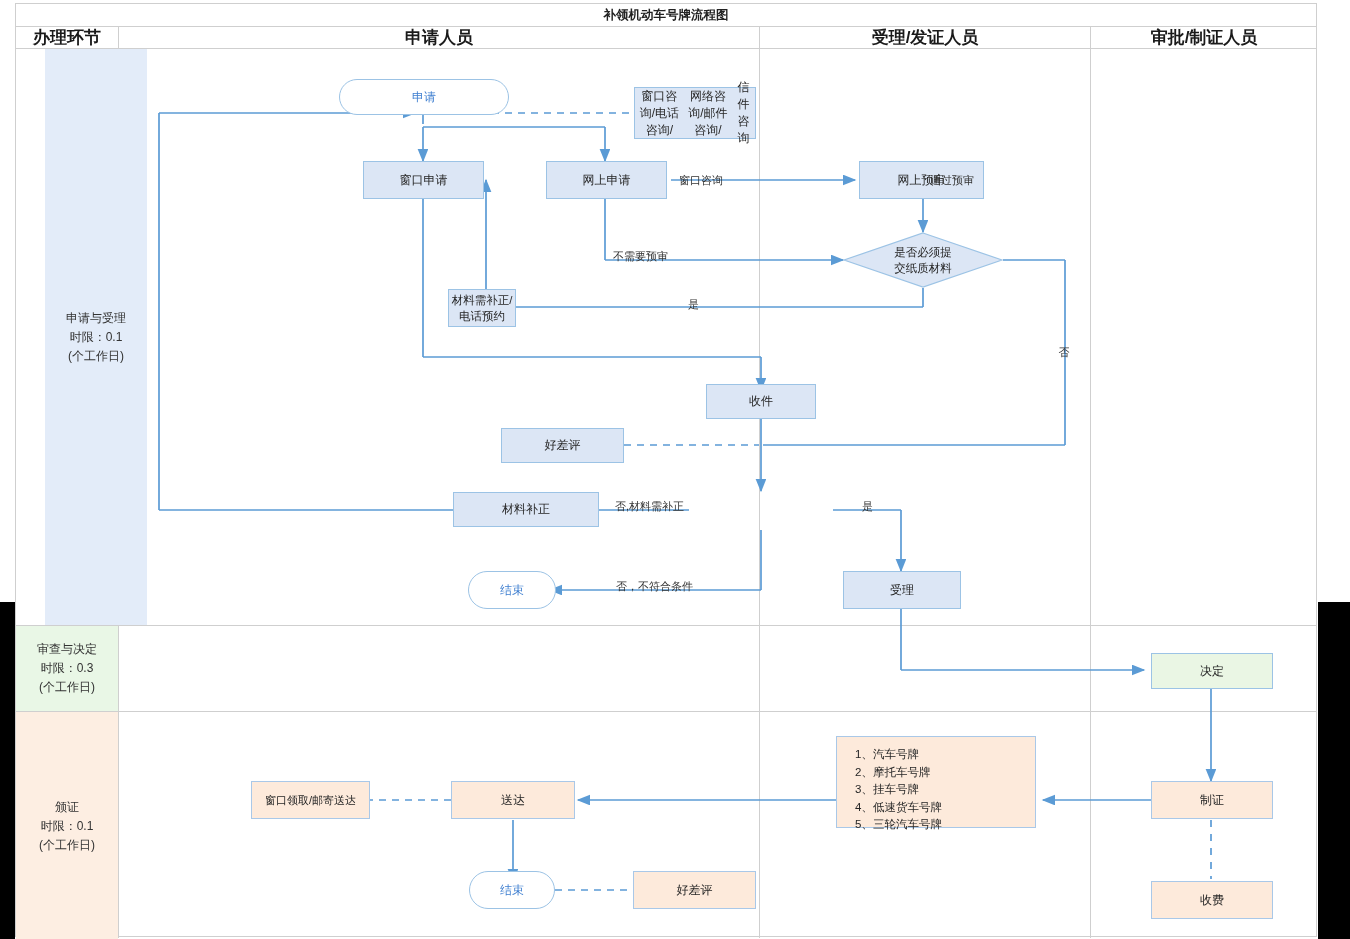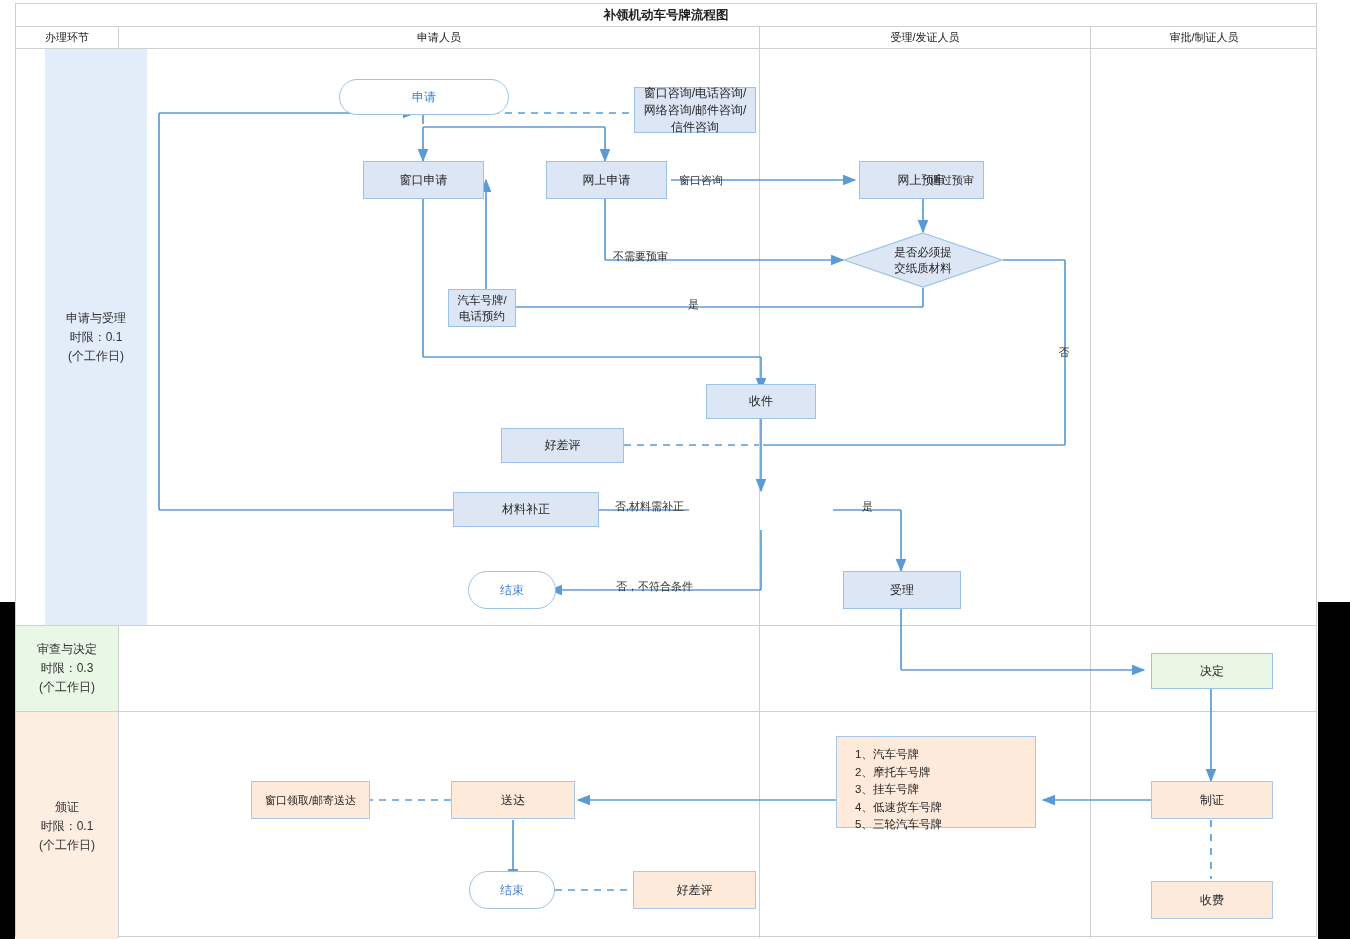--- a/index.html
+++ b/index.html
@@ -20,21 +20,21 @@
 
   
   #title-row{position:absolute;left:0;top:0;width:100%;height:22px;
              display:flex;align-items:center;justify-content:center;}
   #title-row .t{font-size:12.5px;color:#222;font-weight:bold;}
 
   
   #header-row{position:absolute;left:0;top:23px;width:100%;height:21px;}
   #header-row .hcell{position:absolute;top:0;height:21px;
         display:flex;align-items:center;justify-content:center;
-        font-size:11px;color:#1a1a1a;font-weight:normal;}
+        font-size:17px;color:#1a1a1a;font-weight:bold;}
 
   
   .stage{position:absolute;left:0;width:102px;
          display:flex;flex-direction:column;align-items:center;justify-content:center;
          font-size:12px;color:#333;line-height:19px;text-align:center;}
   #stage-1{top:45px;height:576px;background:#e3ecf9;margin-left:29px;}
   #stage-2{top:622px;height:85px;background:#e9f7e6;}
   #stage-3{top:708px;height:229px;background:#fdeee2;}
 
   
@@ -176,21 +176,21 @@
         <line x1="333" y1="751" x2="252" y2="751" stroke-dasharray="7 6"></line>
 
         <line x1="395" y1="771" x2="395" y2="832" marker-end="url(#ah)"></line>
 
         <line x1="437" y1="841" x2="515" y2="841" stroke-dasharray="7 6"></line>
       </g>
     </svg>
 
     <div class="node term" style="left:221px;top:14px;width:170px;height:36px;margin-top:16px;">申请</div>
 
-    <div class="node note" style="left:516px;top:38px;width:122px;height:46px;flex-direction:column;">
+    <div class="node note" style="left:516px;top:38px;width:122px;height:52px;flex-direction:row;">
       <span>窗口咨询/电话咨询/</span>
       <span>网络咨询/邮件咨询/</span>
       <span>信件咨询</span>
     </div>
 
     <div class="node proc" style="left:245px;top:112px;width:121px;height:38px;">窗口申请</div>
 
     <div class="node proc" style="left:428px;top:112px;width:121px;height:38px;">网上申请</div>
 
     <div class="node proc" style="left:741px;top:112px;width:125px;height:38px;">网上预审</div>
@@ -199,21 +199,21 @@
       <svg width="160" height="56">
         <polygon points="80,1 159,28 80,55 1,28" fill="#dce6f5" stroke="#9cc3e5" stroke-width="1.2"></polygon>
       </svg>
       <div class="dlabel">
         <span>是否必须提</span>
         <span>交纸质材料</span>
       </div>
     </div>
 
     <div class="node note" style="left:330px;top:240px;width:68px;height:38px;flex-direction:column;font-size:11.5px;line-height:16px;">
-      <span>汽车号牌/</span>
+      <span>材料需补正/</span>
       <span>电话预约</span>
     </div>
 
     <div class="node proc" style="left:588px;top:335px;width:110px;height:35px;">收件</div>
 
     <div class="node proc" style="left:383px;top:379px;width:123px;height:35px;">好差评</div>
 
 
     <div class="node proc" style="left:335px;top:443px;width:146px;height:35px;">材料补正</div>
 

